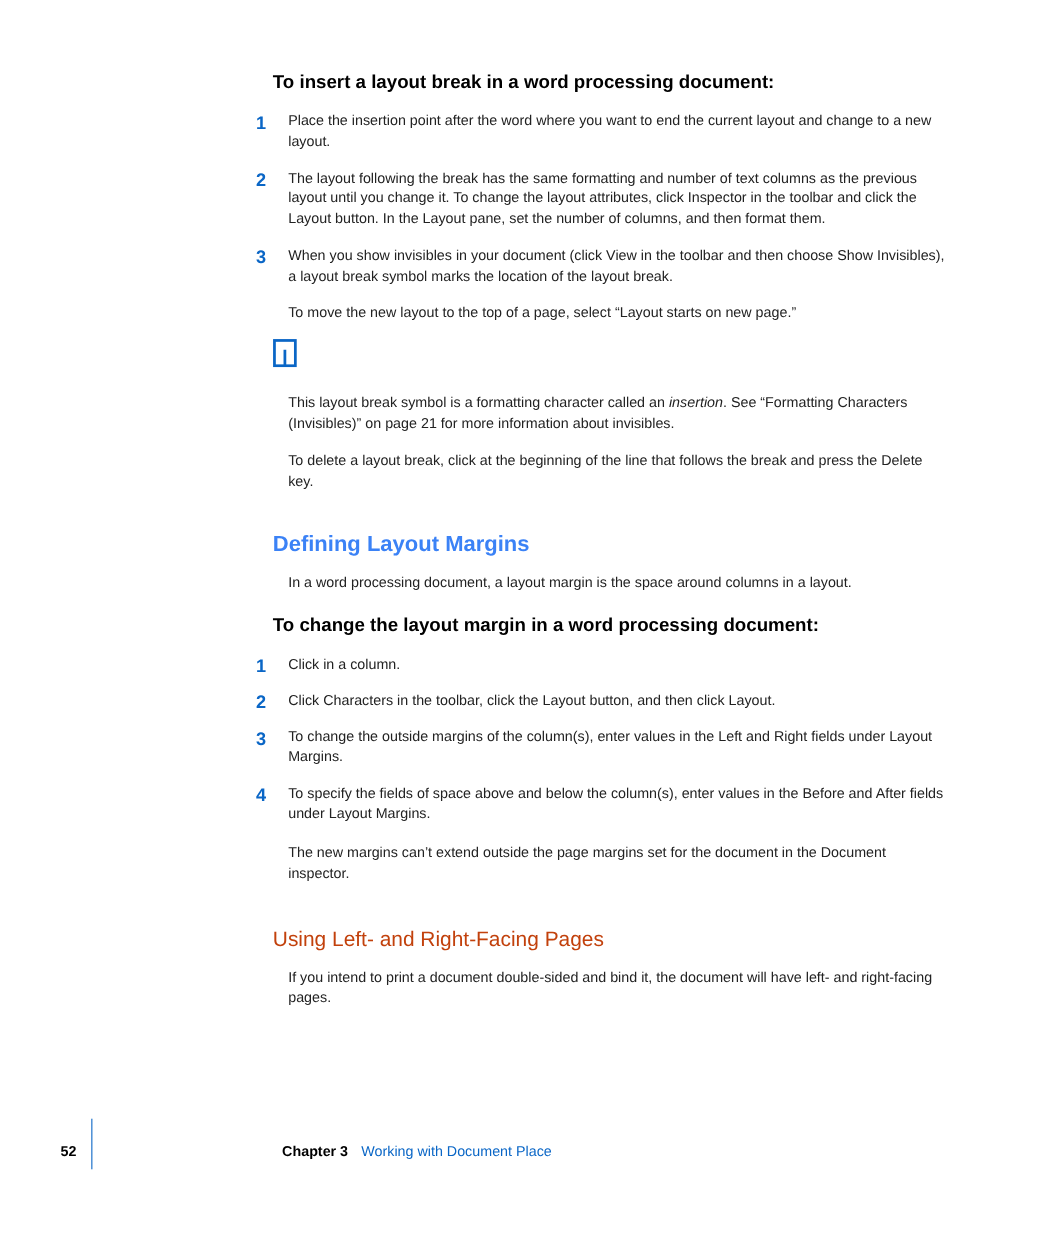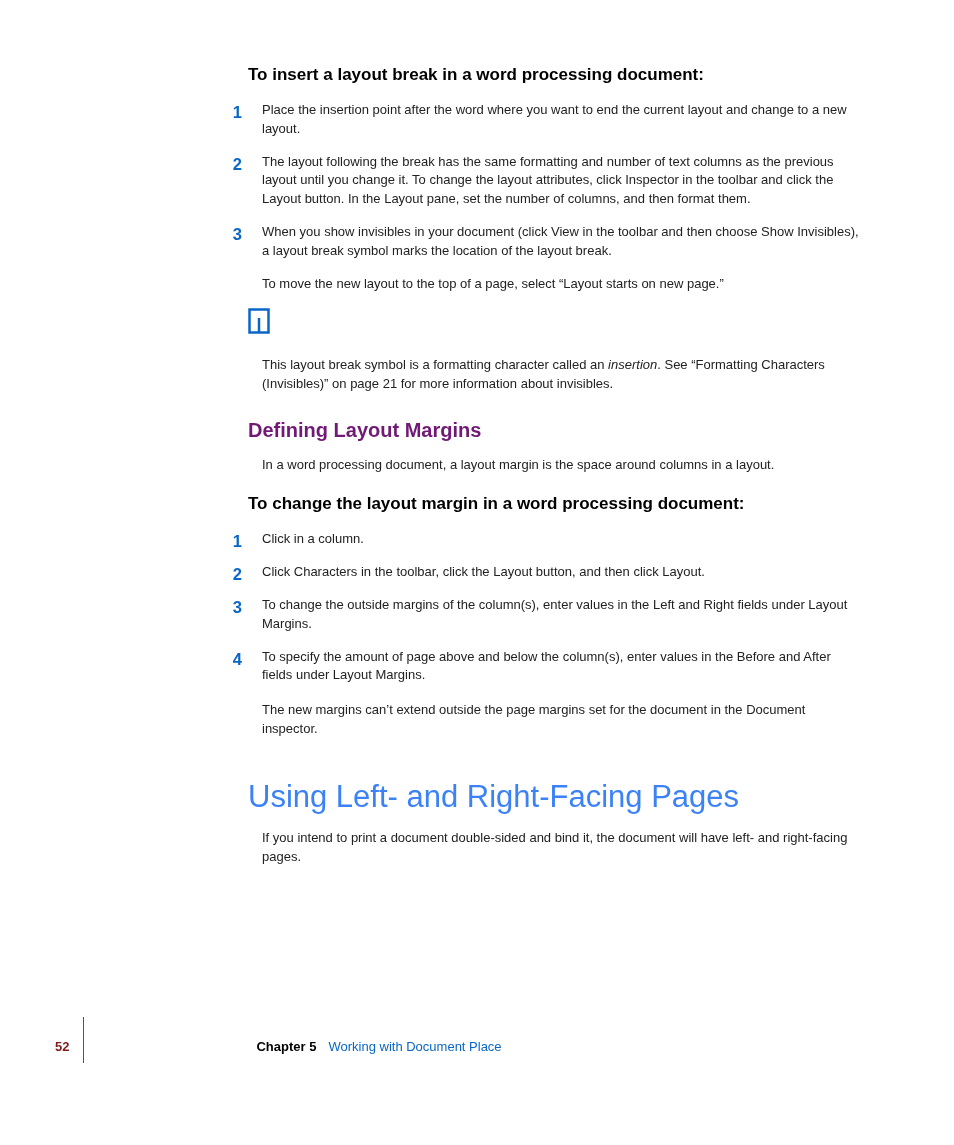--- a/index.html
+++ b/index.html
@@ -72,47 +72,47 @@
   .icon-row {
     margin: 14px 0 18px 0;
   }
   .layout-break-icon {
     display: inline-block;
     vertical-align: top;
   }
   .h3 {
     font-size: 20px;
     font-weight: 700;
-    color: #701a75;
-    margin: 26px 0 2px 0;
+    color: #3b82f6;
+    margin: 36px 0 2px 0;
   }
   .h2 {
-    font-size: 31px;
+    font-size: 19px;
     font-weight: 400;
-    color: #3b82f6;
+    color: #c2410c;
     margin: 40px 0 4px 0;
   }
   .footer {
     position: absolute;
     left: 0;
     right: 0;
     bottom: 50px;
     height: 40px;
   }
   .footer-inner {
     position: absolute;
     left: 55px;
     top: 10px;
     display: flex;
     align-items: center;
     font-size: 13px;
   }
   .page-num {
     font-weight: 700;
-    color: #7f1d1d;
+    color: #000000;
   }
   .vbar {
     display: inline-block;
     width: 1px;
     height: 22px;
     background: #0a66c6;
     margin: 0 14px 0 14px;
     position: relative;
     top: 0;
   }
@@ -163,20 +163,21 @@
           <rect x="1.5" y="1.5" width="19" height="23" fill="none" stroke="#0a66c6" stroke-width="2.5"></rect>
           <line x1="11" y1="10" x2="11" y2="24" stroke="#0a66c6" stroke-width="2.5"></line>
         </svg>
       </span>
     </div>
 
     <p class="body-text">
       <span>This layout break symbol is a formatting character called an </span><span class="italic">insertion</span><span>. See “Formatting Characters (Invisibles)” on page 21 for more information about invisibles.</span>
     </p>
 
+    <p class="body-text para-gap" style="margin-top:16px">To delete a layout break, click at the beginning of the line that follows the break and press the Delete key.</p>
 
     <h3 class="h3">Defining Layout Margins</h3>
     <p class="body-text">In a word processing document, a layout margin is the space around columns in a layout.</p>
 
     <p class="bold-lead" style="margin-top:18px">To change the layout margin in a word processing document:</p>
 
     <div class="ol">
       <div class="num-item">
         <span class="num-marker">1</span>
         <p class="body-text">Click in a column.</p>
@@ -184,32 +185,32 @@
       <div class="num-item">
         <span class="num-marker">2</span>
         <p class="body-text">Click Characters in the toolbar, click the Layout button, and then click Layout.</p>
       </div>
       <div class="num-item">
         <span class="num-marker">3</span>
         <p class="body-text">To change the outside margins of the column(s), enter values in the Left and Right fields under Layout Margins.</p>
       </div>
       <div class="num-item">
         <span class="num-marker">4</span>
-        <p class="body-text">To specify the amount of page above and below the column(s), enter values in the Before and After fields under Layout Margins.</p>
+        <p class="body-text">To specify the fields of space above and below the column(s), enter values in the Before and After fields under Layout Margins.</p>
       </div>
     </div>
 
     <p class="body-text" style="margin-top:16px">The new margins can’t extend outside the page margins set for the document in the Document inspector.</p>
 
     <h2 class="h2">Using Left- and Right-Facing Pages</h2>
     <p class="body-text">If you intend to print a document double-sided and bind it, the document will have left- and right-facing pages.</p>
 
   </div>
 
   <div class="footer">
     <div class="footer-inner">
       <span class="page-num">52</span>
       <span class="vbar"></span>
-      <span class="chapter-label">Chapter 5</span>
+      <span class="chapter-label">Chapter 3</span>
       <span class="chapter-title">Working with Document Place</span>
     </div>
   </div>
 </div>
 
 </body></html>

